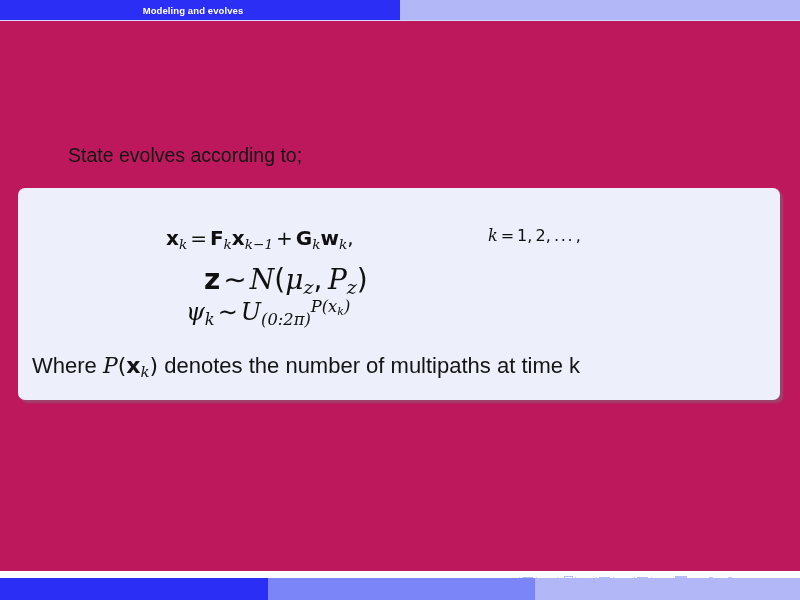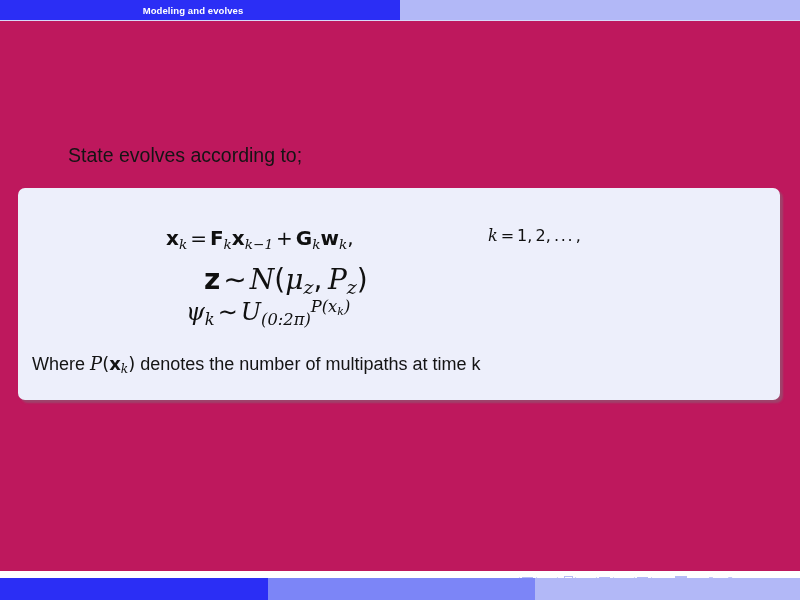--- a/index.html
+++ b/index.html
@@ -129,21 +129,21 @@
     font-style: italic;
     font-family: "DejaVu Serif", serif;
   }
   sub { vertical-align: -0.28em; }
   sup { vertical-align: 0.52em; }
 
   #where-text {
     position: absolute;
     left: 14px;
     top: 165px;
-    font-size: 18px;
+    font-size: 22px;
     color: #141414;
     white-space: nowrap;
   }
 
   
   #nav-bar {
     position: absolute;
     left: 512px;
     top: 552px;
     width: 270px;

